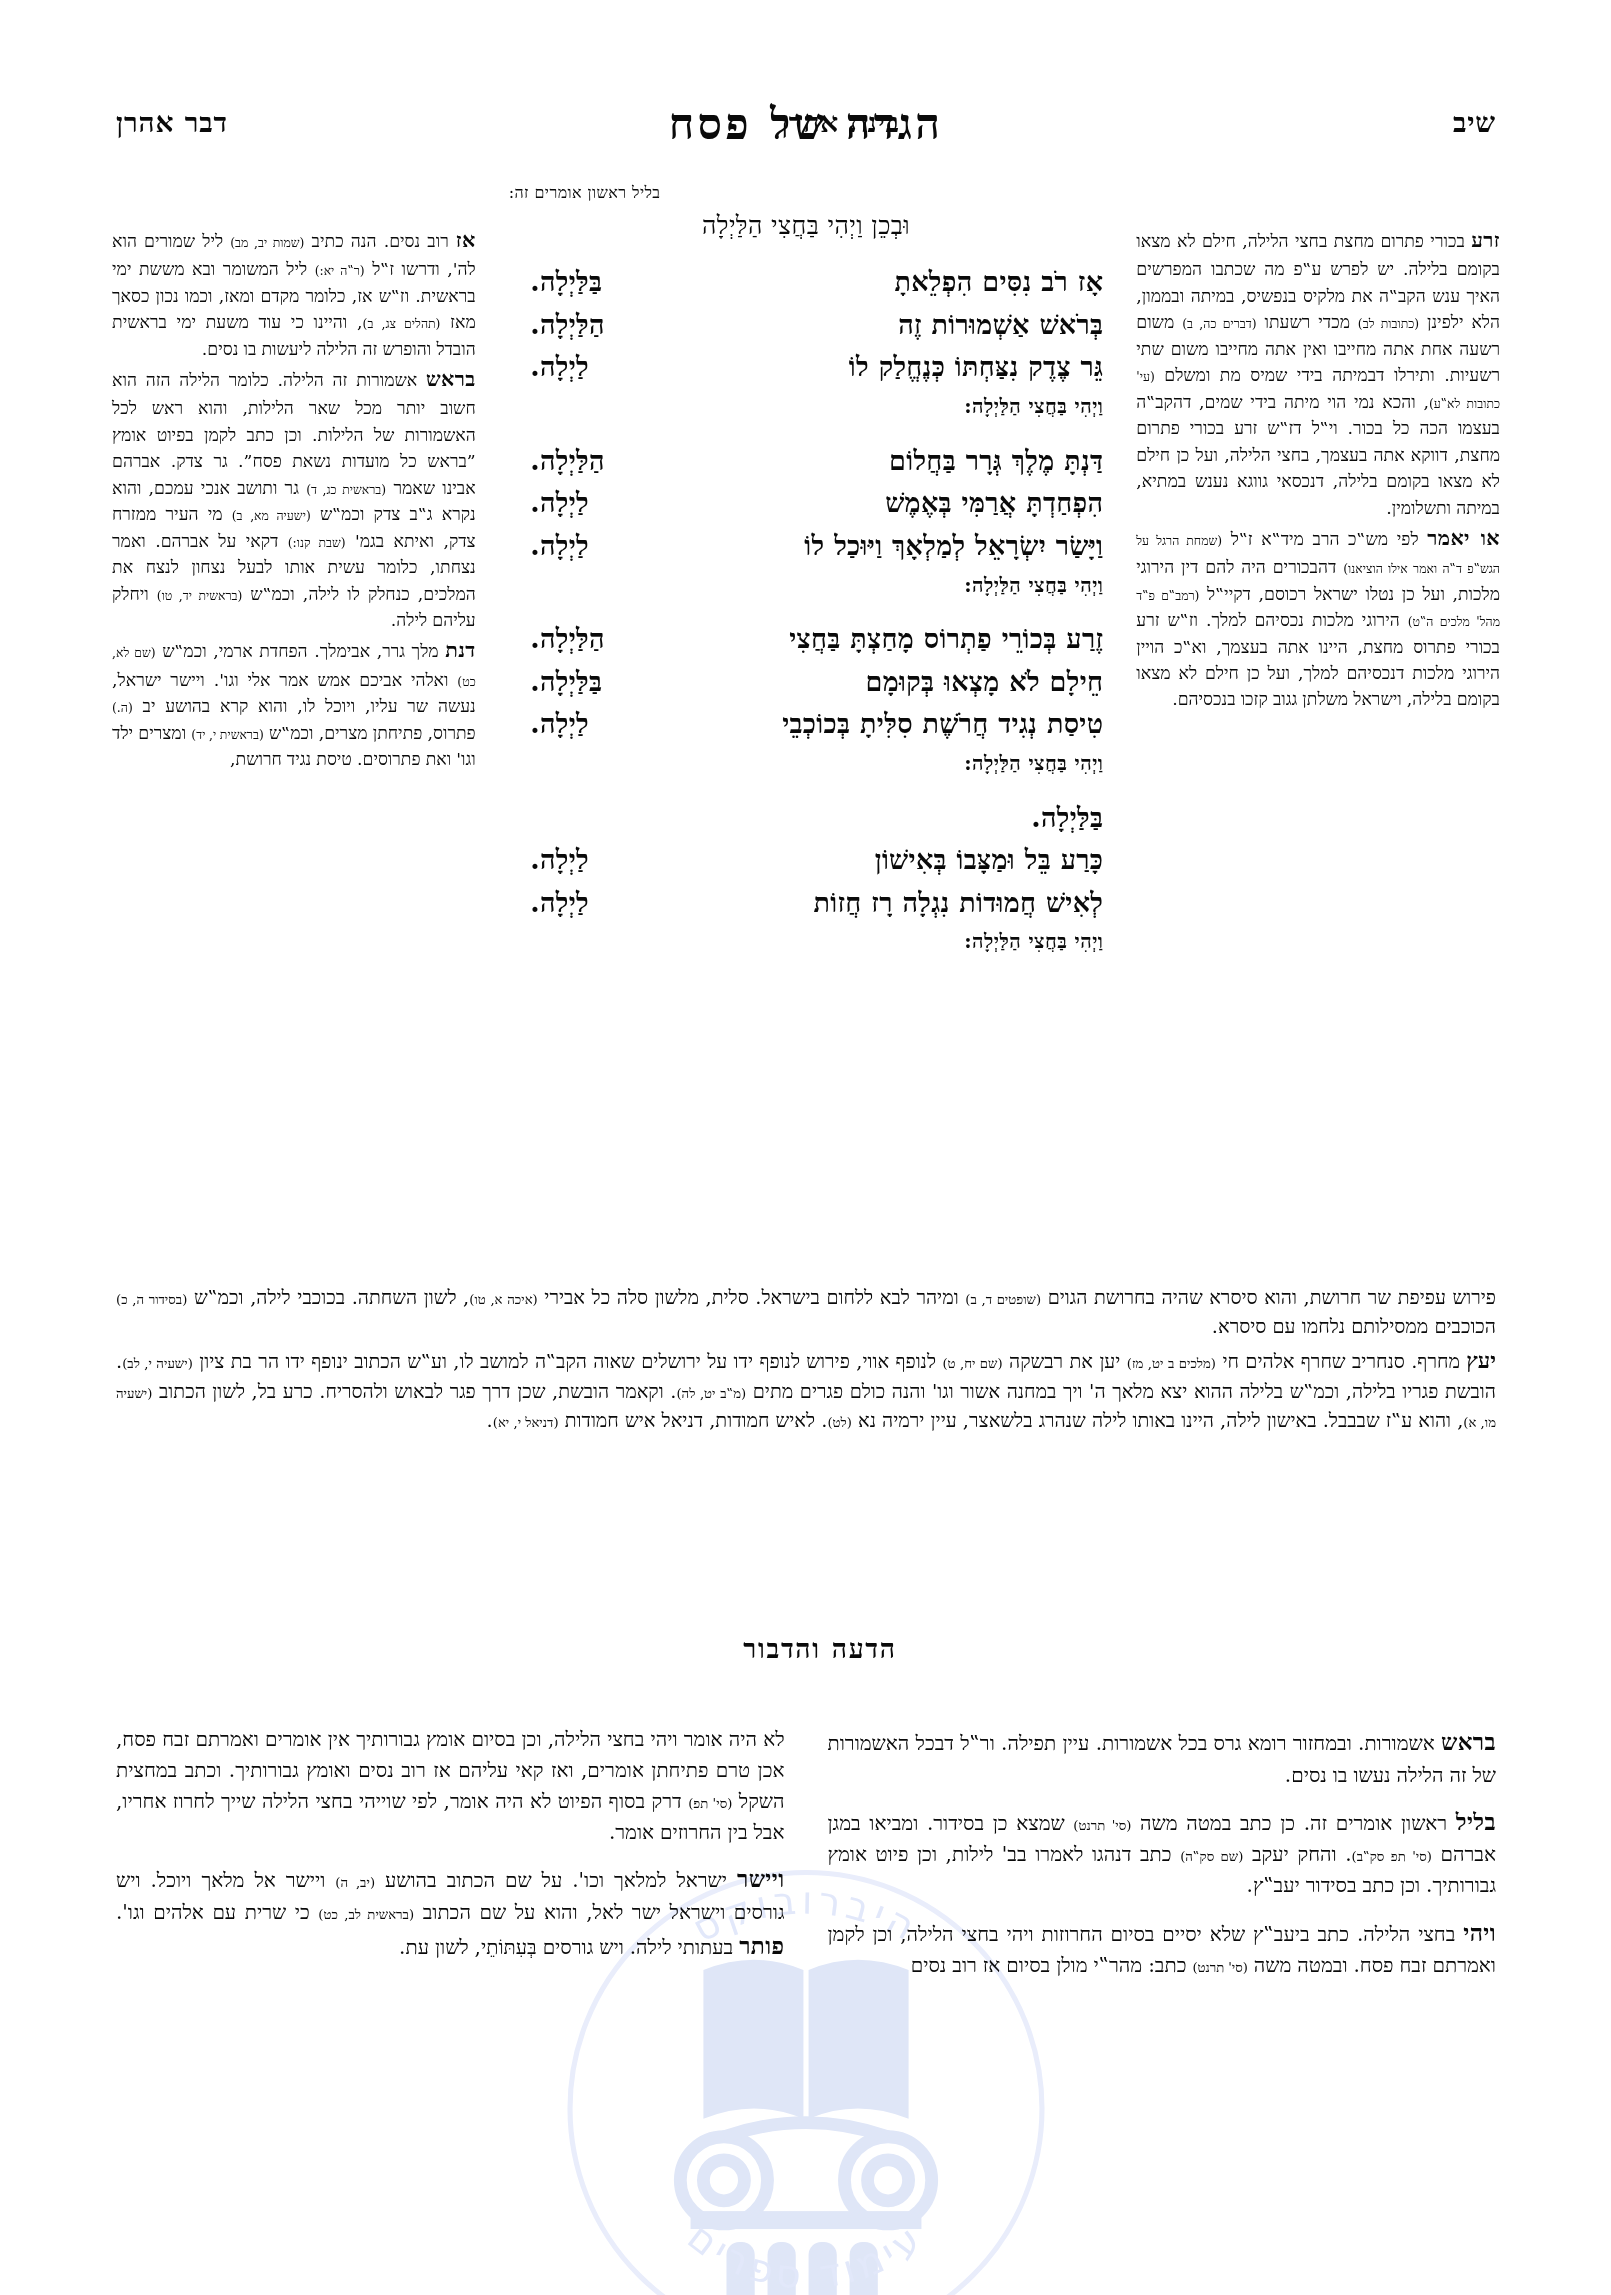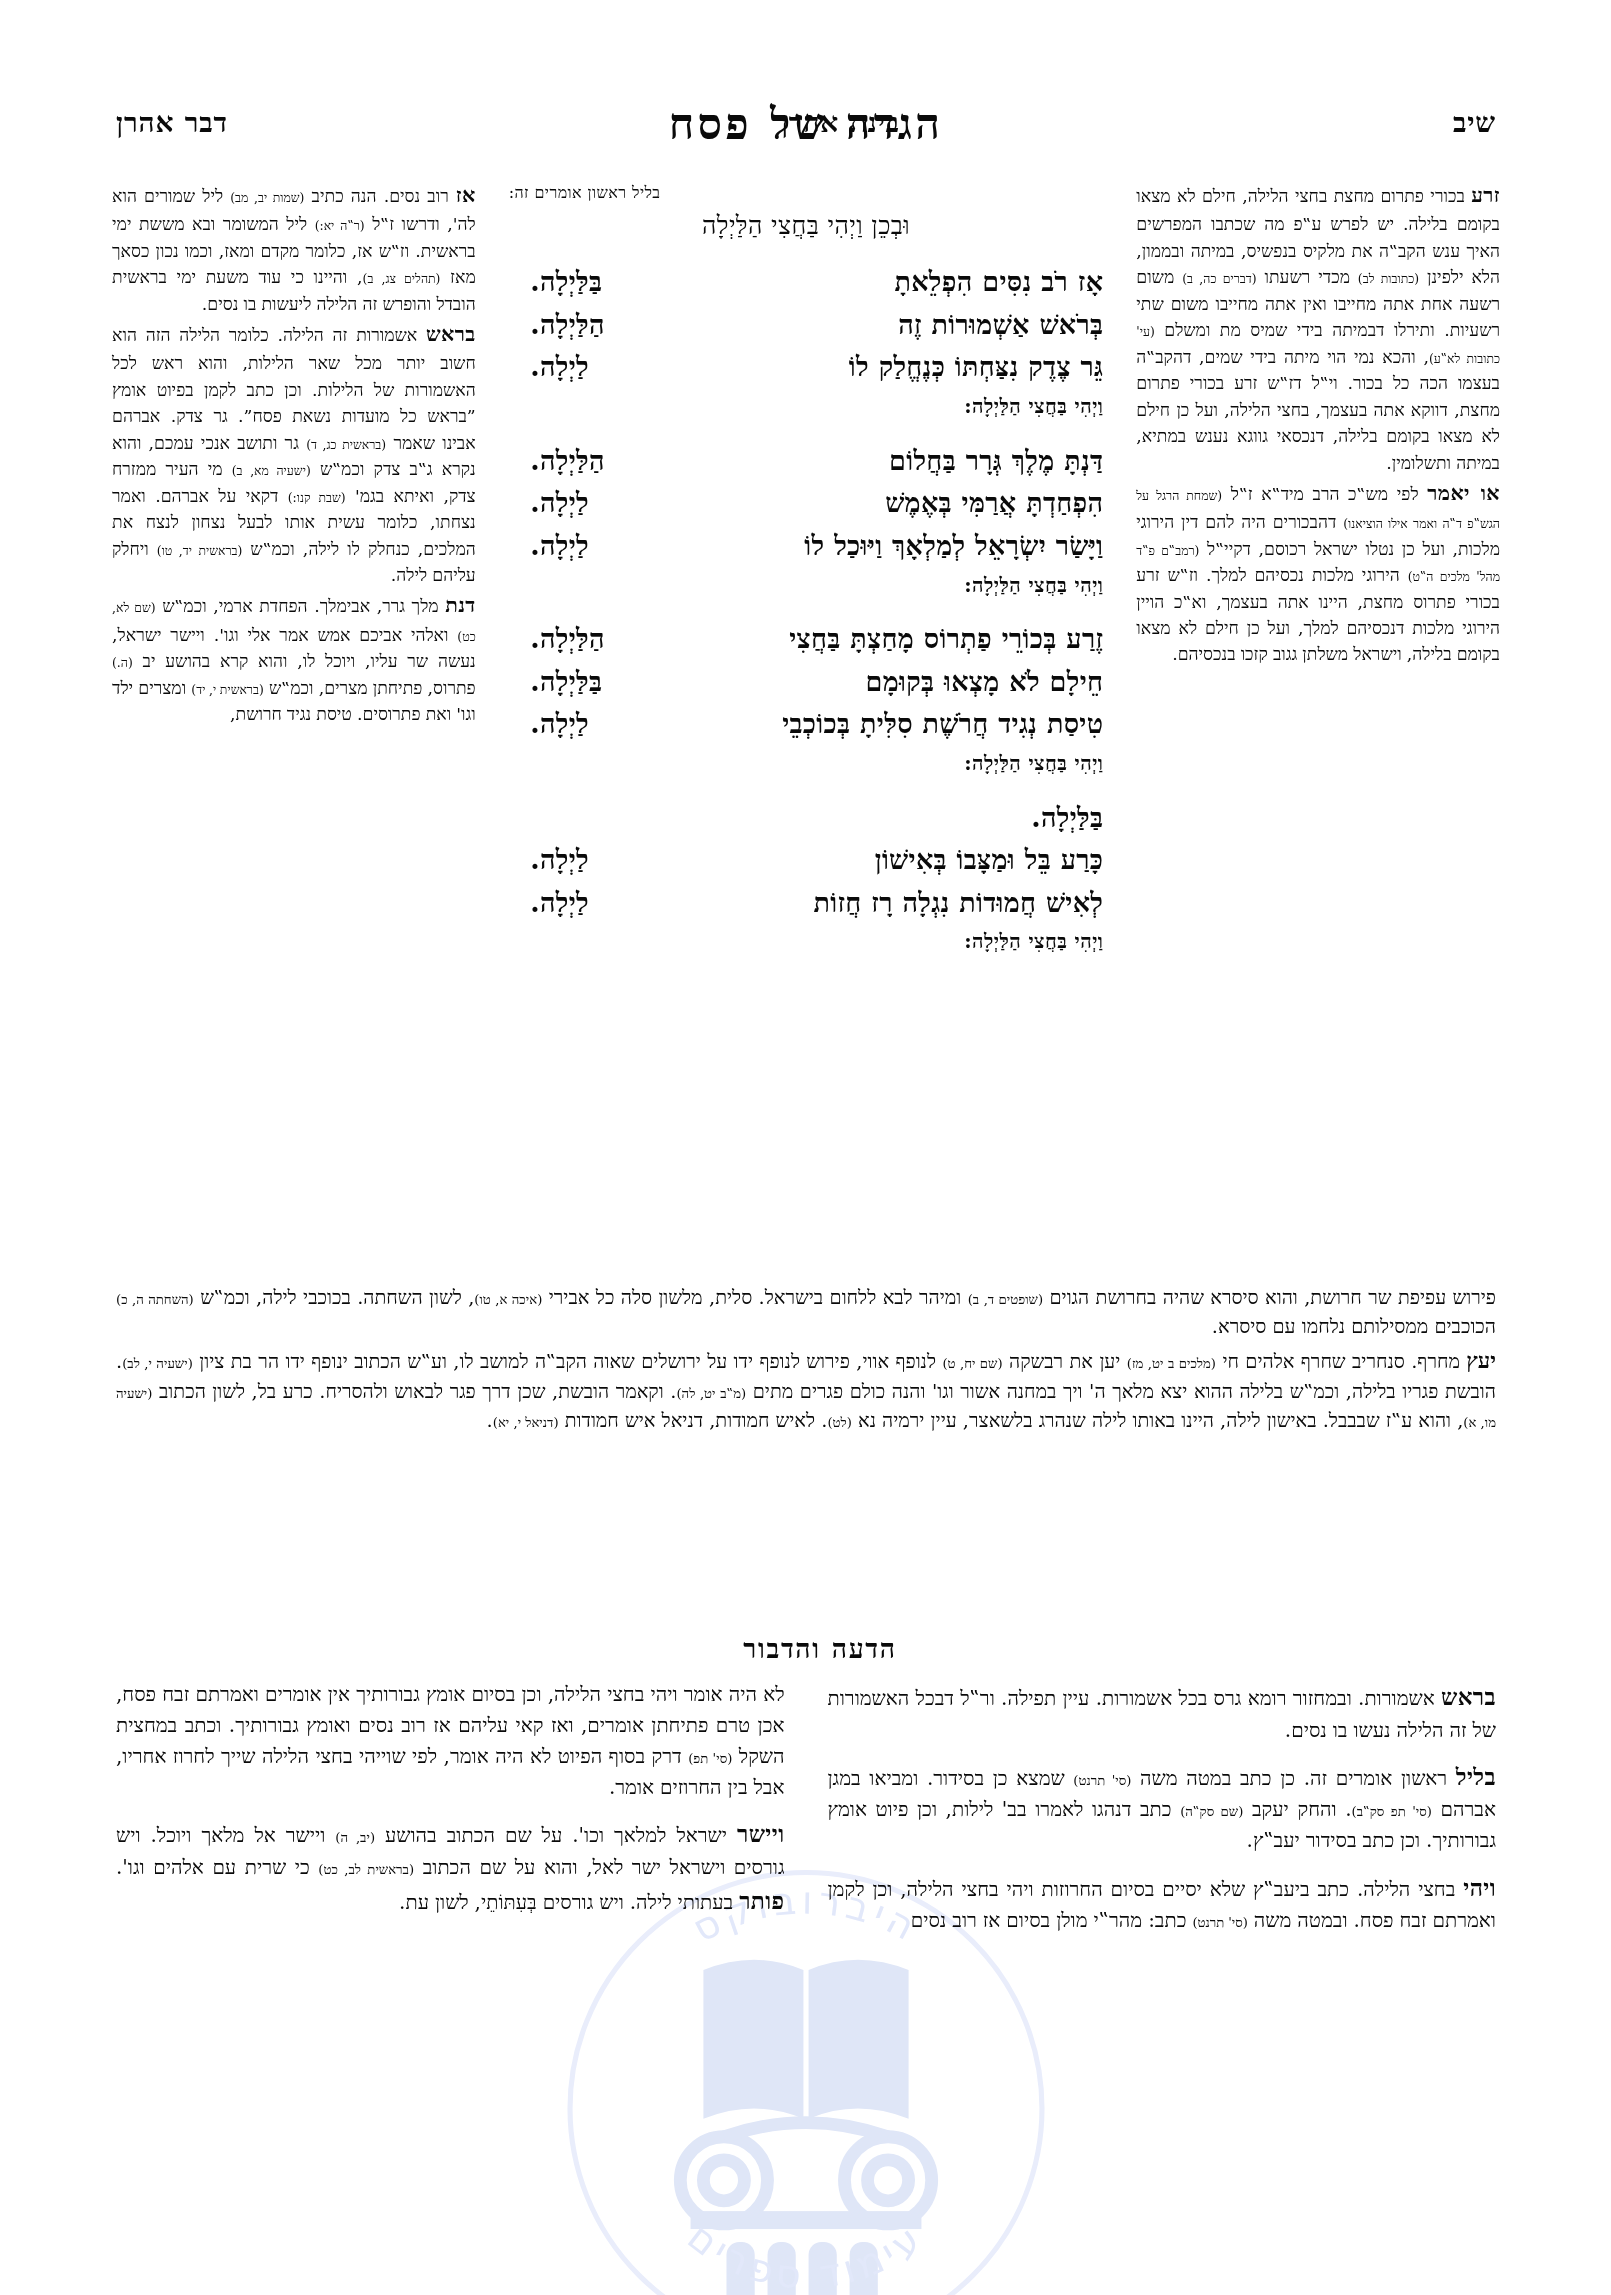--- a/index.html
+++ b/index.html
@@ -105,20 +105,21 @@
   }
 
   
   .commentary {
     font-family: "DejaVu Serif", "Liberation Serif", serif;
     font-size: 18px;
     line-height: 1.46;
     text-align: justify;
     text-justify: inter-word;
     word-spacing: -0.4px;
+    margin-top: 45px;
   }
   .commentary p { margin: 0 0 1.7px 0; }
   .commentary .lead {
     font-weight: 700;
     font-size: 20.7px;
     letter-spacing: 0.4px;
   }
   .commentary .src {
     font-size: 12.4px;
     letter-spacing: 0;
@@ -364,21 +365,21 @@
         </p>
         <p>
           <span class="lead">דנת</span><span> מלך גרר, אבימלך. הפחדת ארמי, וכמ‟ש </span><span class="src">(שם לא, כט)</span><span> ואלהי אביכם אמש אמר אלי וגו'. ויישר ישראל, נעשה שר עליו, ויוכל לו, והוא קרא בהושע יב </span><span class="src">(ה.)</span><span> פתרוס, פתיחתן מצרים, וכמ‟ש </span><span class="src">(בראשית י, יד)</span><span> ומצרים ילד וגו' ואת פתרוסים. טיסת נגיד חרושת,</span>
         </p>
       </div>
     </div>
   </div>
 
   <div class="fullblock">
     <p>
-      <span>פירוש עפיפת שר חרושת, והוא סיסרא שהיה בחרושת הגוים </span><span class="src">(שופטים ד, ב)</span><span> ומיהר לבא ללחום בישראל. סלית, מלשון סלה כל אבירי </span><span class="src">(איכה א, טו)</span><span>, לשון השחתה. בכוכבי לילה, וכמ‟ש </span><span class="src">(השחתה ה, כ)</span><span> הכוכבים ממסילותם נלחמו עם סיסרא.</span>
+      <span>פירוש עפיפת שר חרושת, והוא סיסרא שהיה בחרושת הגוים </span><span class="src">(שופטים ד, ב)</span><span> ומיהר לבא ללחום בישראל. סלית, מלשון סלה כל אבירי </span><span class="src">(איכה א, טו)</span><span>, לשון השחתה. בכוכבי לילה, וכמ‟ש </span><span class="src">(בסידור ה, כ)</span><span> הכוכבים ממסילותם נלחמו עם סיסרא.</span>
     </p>
     <p>
       <span class="lead">יעץ</span><span> מחרף. סנחריב שחרף אלהים חי </span><span class="src">(מלכים ב יט, מז)</span><span> יען את רבשקה </span><span class="src">(שם יח, ט)</span><span> לנופף אווי, פירוש לנופף ידו על ירושלים שאוה הקב‟ה למושב לו, וע‟ש הכתוב ינופף ידו הר בת ציון </span><span class="src">(ישעיה י, לב)</span><span>. הובשת פגריו בלילה, וכמ‟ש בלילה ההוא יצא מלאך ה' ויך במחנה אשור וגו' והנה כולם פגרים מתים </span><span class="src">(מ‟ב יט, לה)</span><span>. וקאמר הובשת, שכן דרך פגר לבאוש ולהסריח. כרע בל, לשון הכתוב </span><span class="src">(ישעיה מו, א)</span><span>, והוא ע‟ז שבבבל. באישון לילה, היינו באותו לילה שנהרג בלשאצר, עיין ירמיה נא </span><span class="src">(לט)</span><span>. לאיש חמודות, דניאל איש חמודות </span><span class="src">(דניאל י, יא)</span><span>.</span>
     </p>
   </div>
 
   <div class="sect-head">הדעה והדבור</div>
 
   <div class="band2">
     <div class="b2-right">

